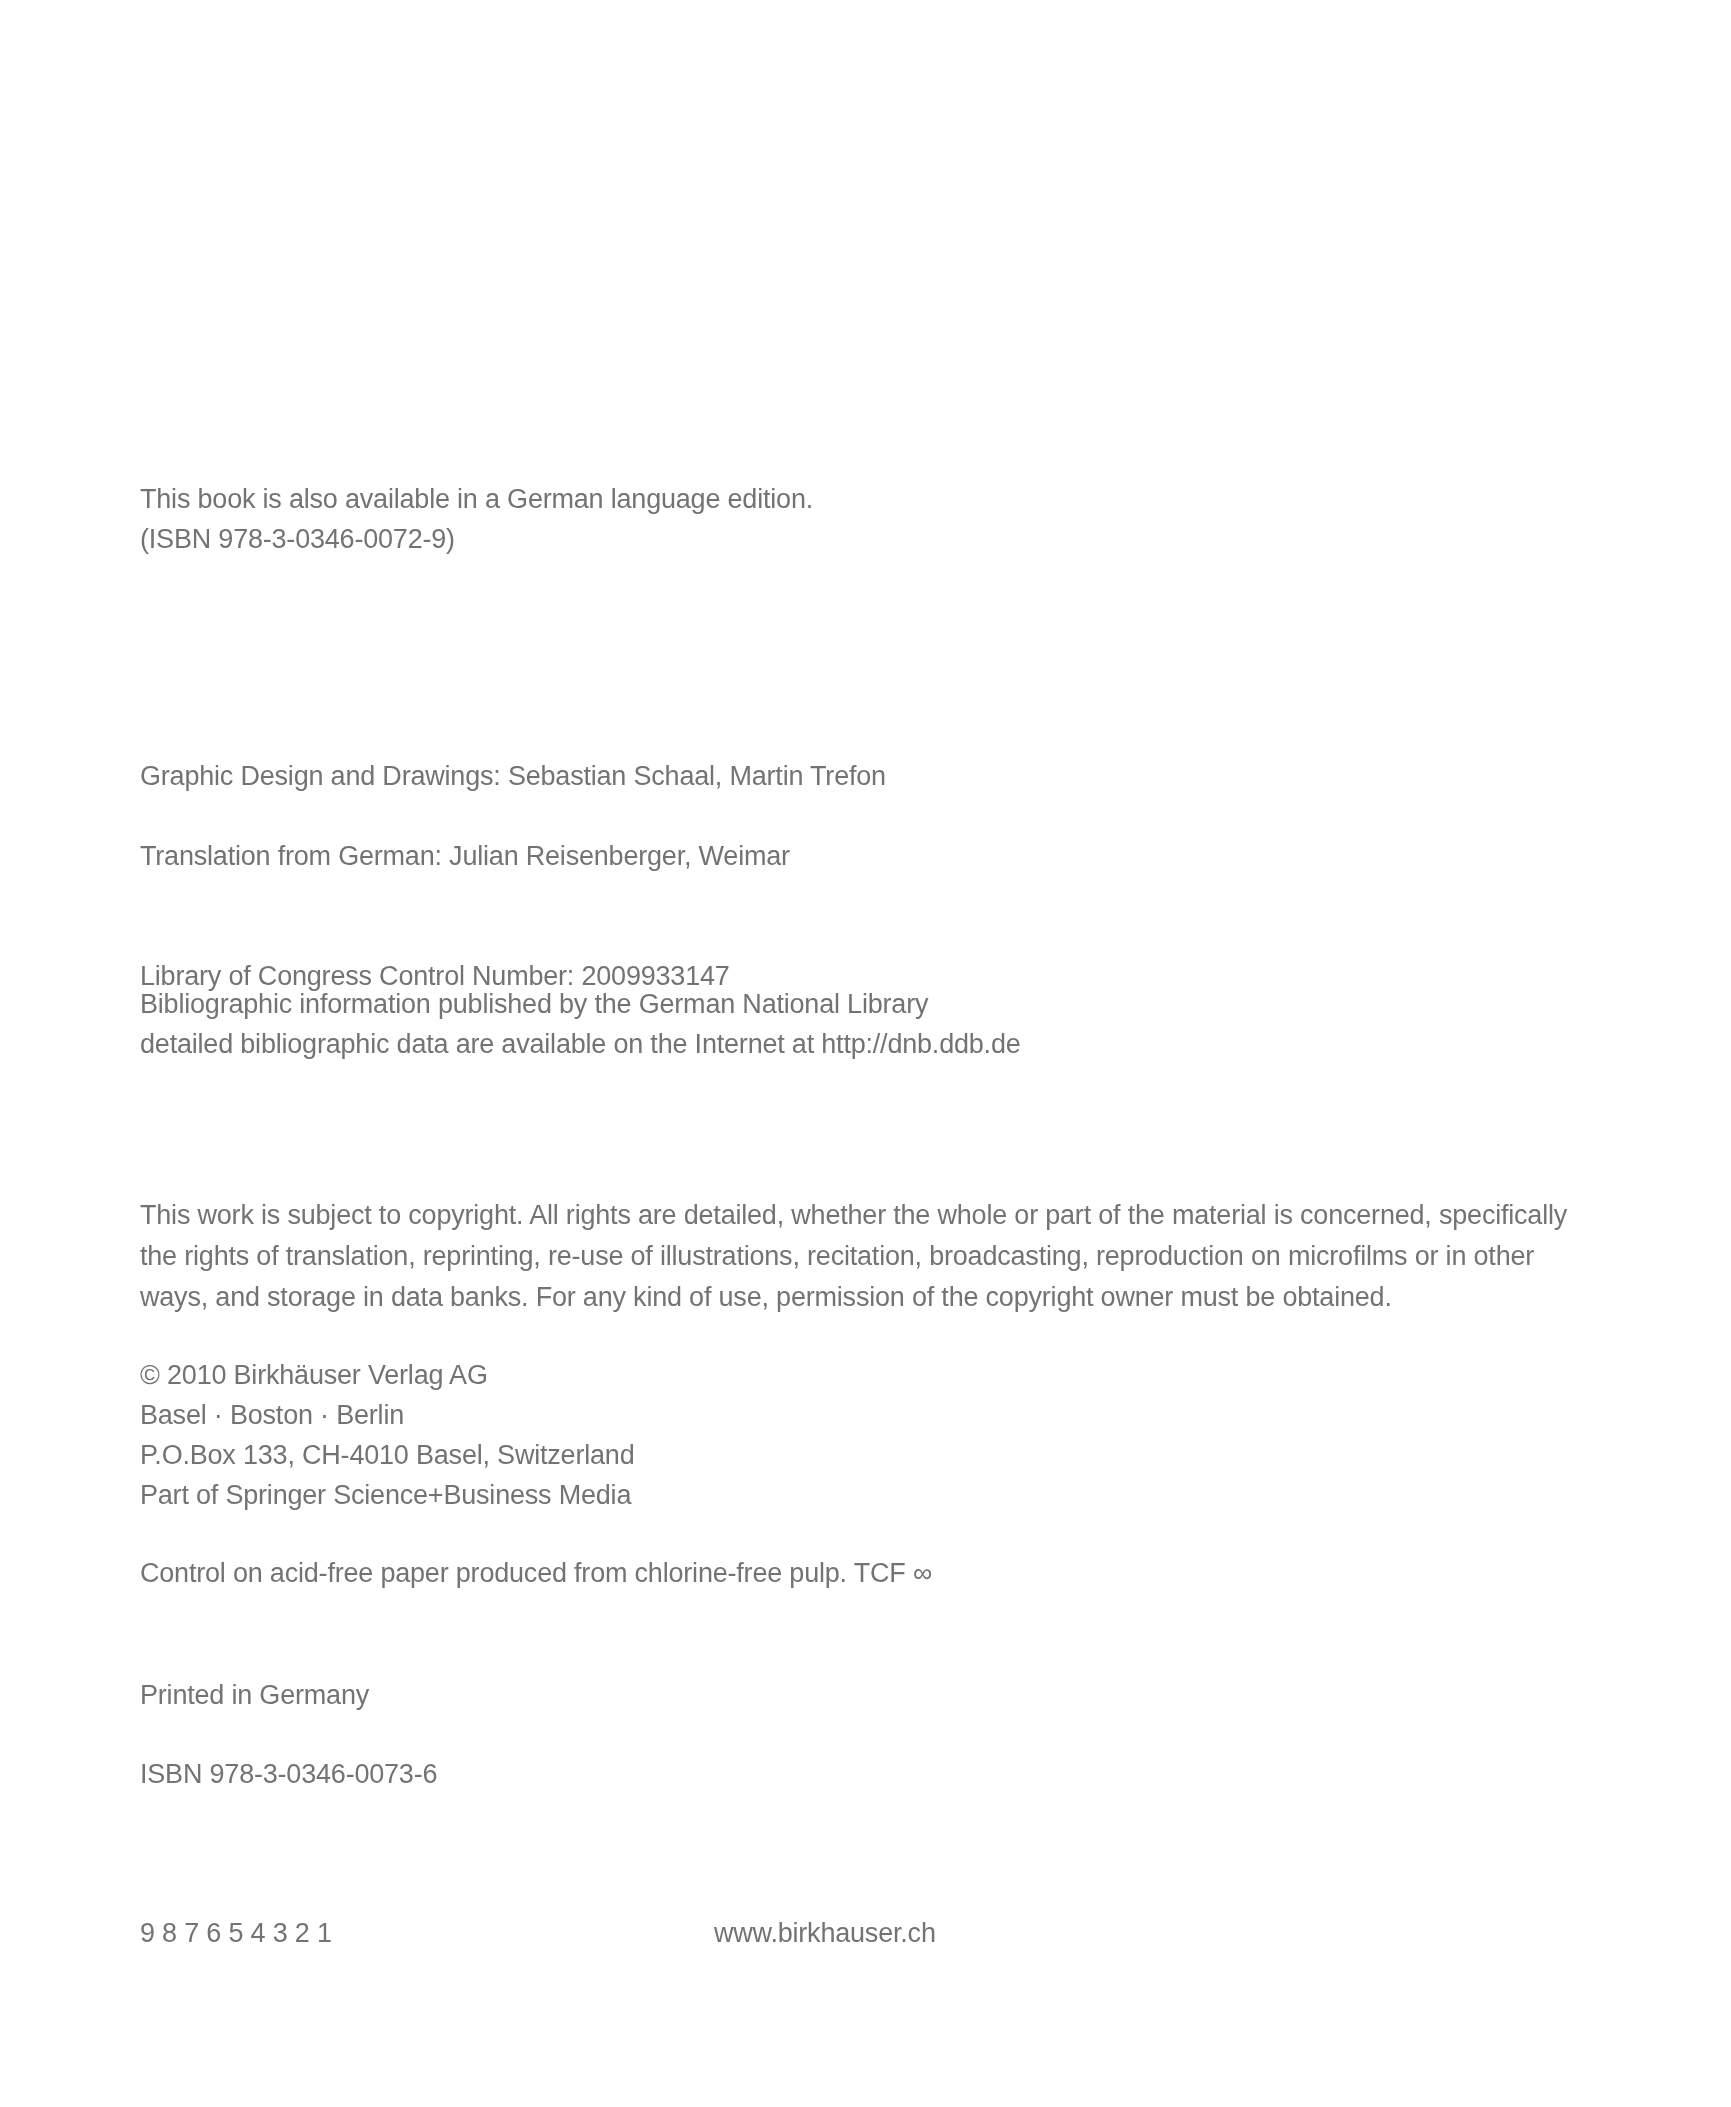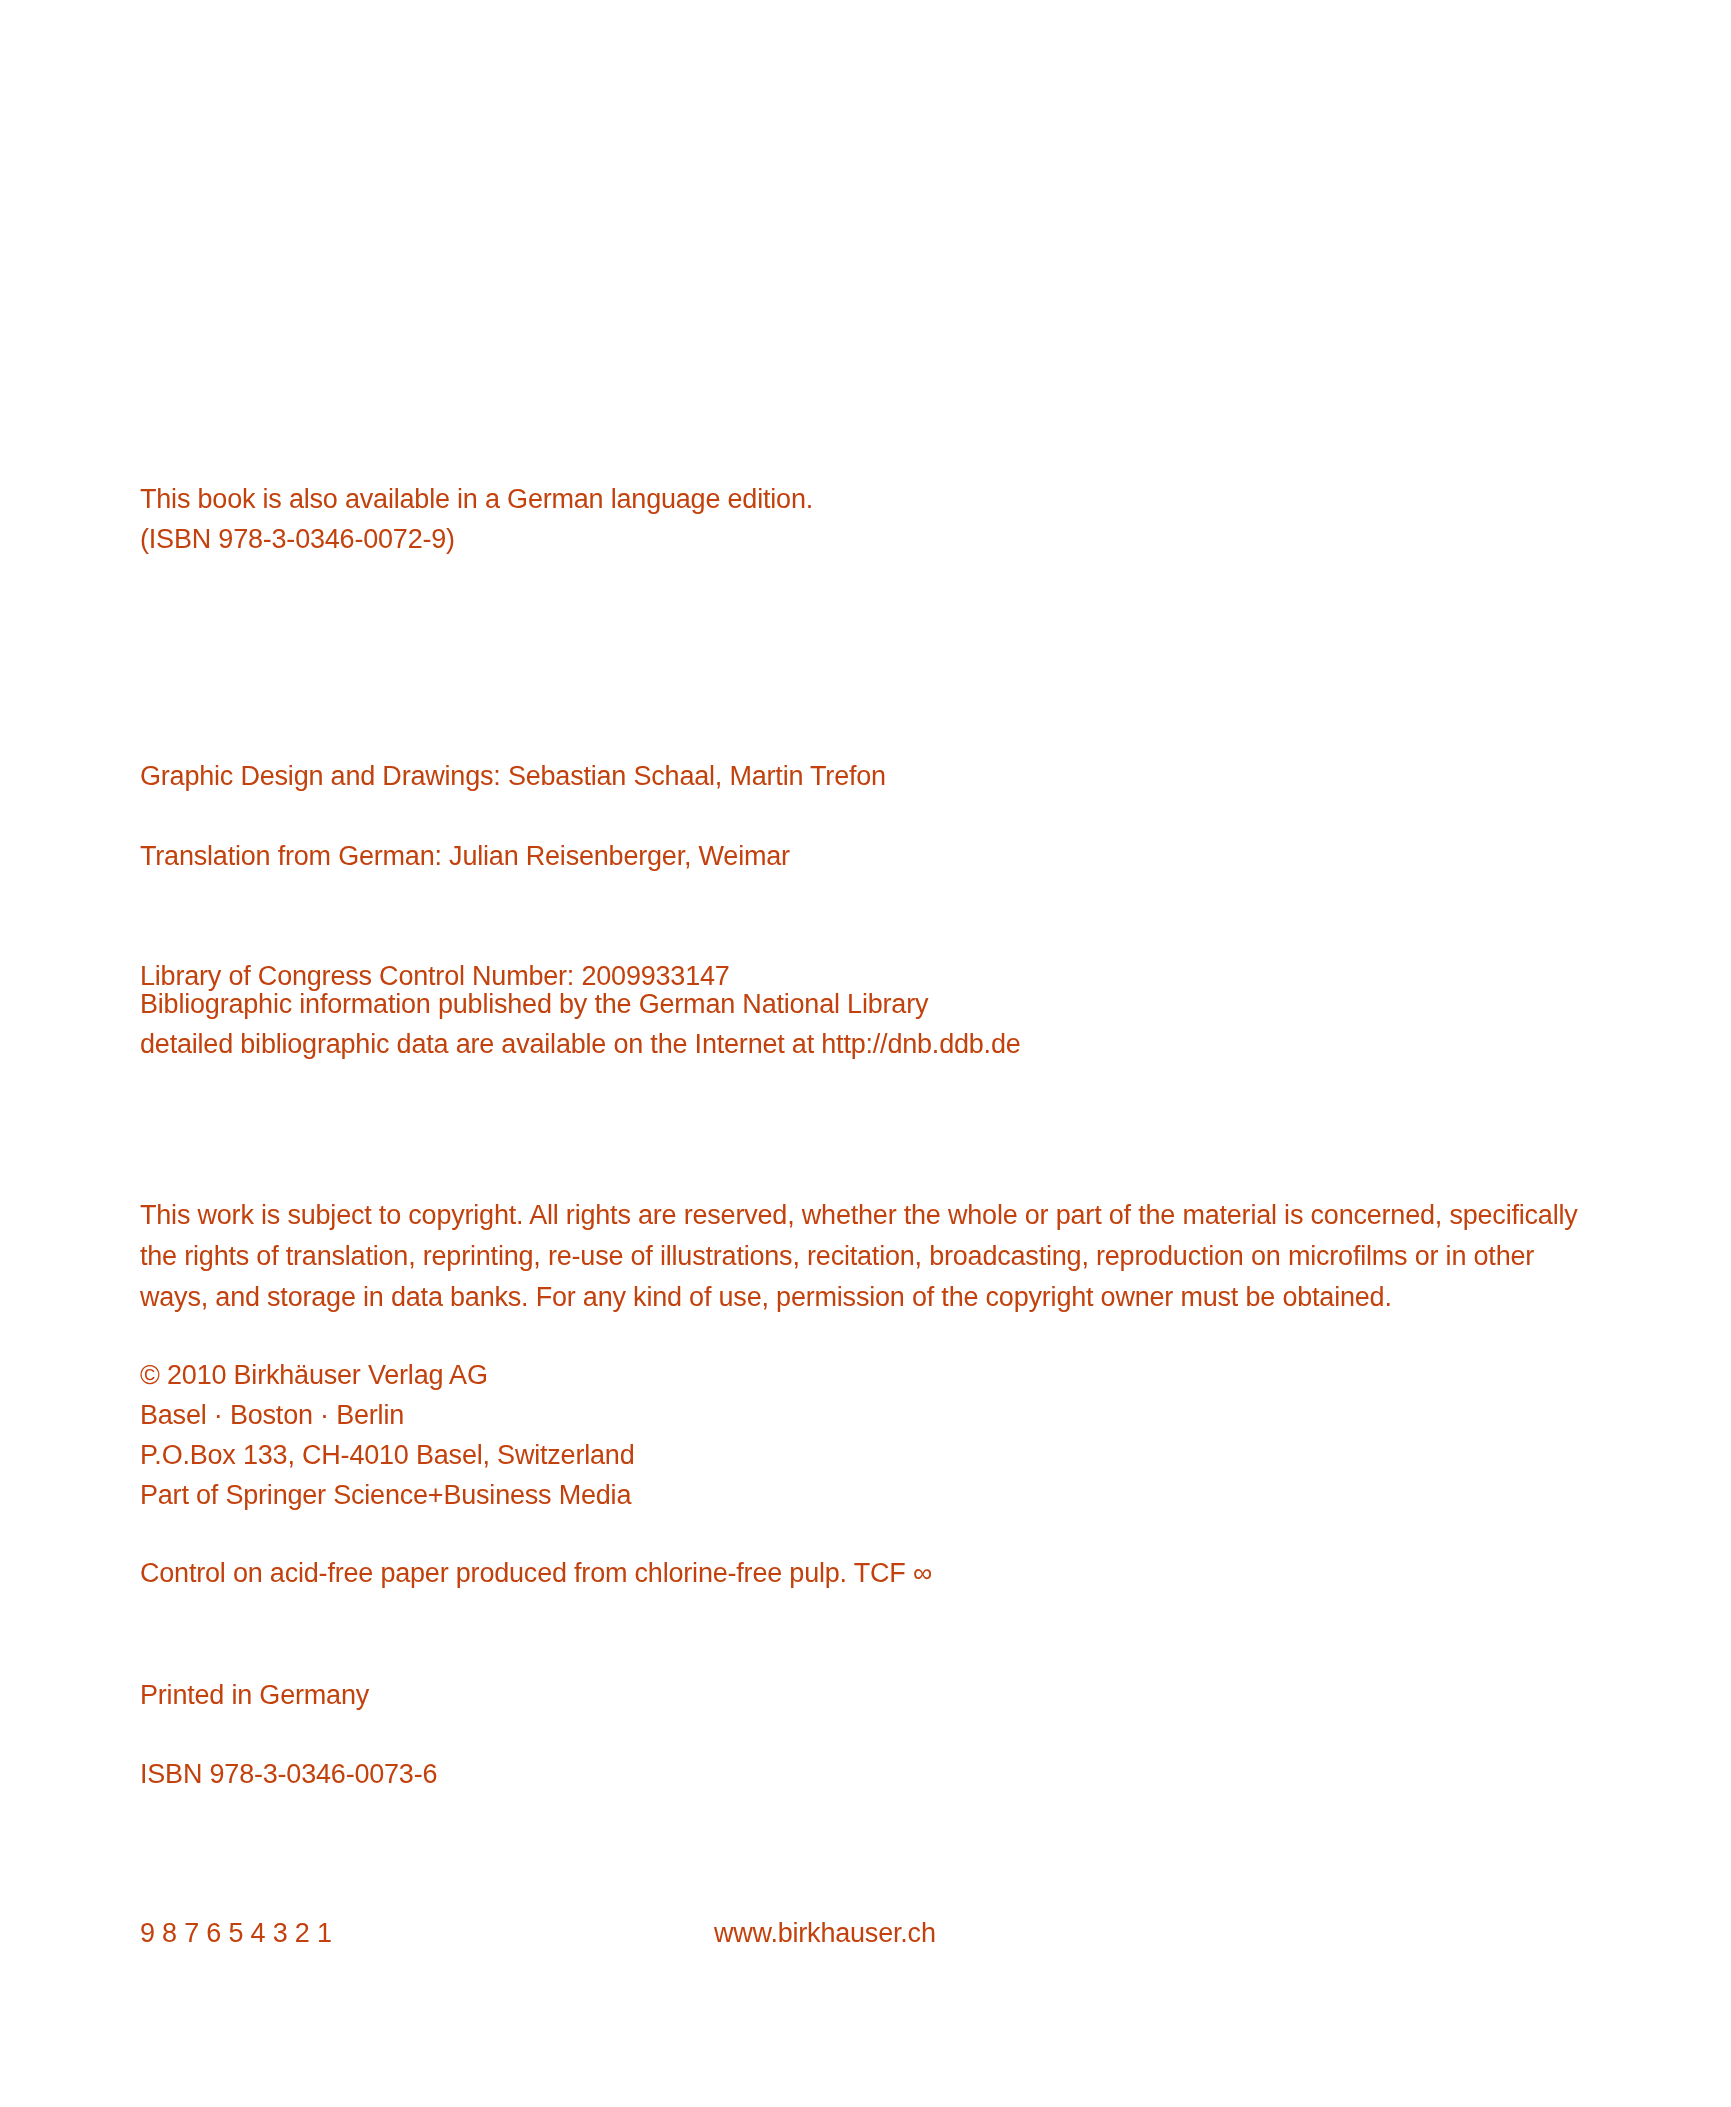--- a/index.html
+++ b/index.html
@@ -7,21 +7,21 @@
     padding: 0;
     background: #ffffff;
   }
   .page {
     position: relative;
     width: 1632px;
     height: 2108px;
     background: #ffffff;
     font-family: "Liberation Sans", sans-serif;
     font-size: 27px;
-    color: #c2410c;
+    color: #737373;
     letter-spacing: -0.2px;
     overflow: hidden;
   }
   .block {
     position: absolute;
     left: 140px;
     line-height: 40px;
     white-space: nowrap;
   }
   .b-german      { top: 479px;  }
@@ -58,21 +58,21 @@
   <div class="block b-lccn">
     <div>Library of Congress Control Number: 2009933147</div>
   </div>
 
   <div class="block b-biblio">
     <div>Bibliographic information published by the German National Library</div>
     <div>detailed bibliographic data are available on the Internet at http://dnb.ddb.de</div>
   </div>
 
   <div class="block b-copyright">
-    <div>This work is subject to copyright. All rights are reserved, whether the whole or part of the material is concerned, specifically</div>
+    <div>This work is subject to copyright. All rights are detailed, whether the whole or part of the material is concerned, specifically</div>
     <div>the rights of translation, reprinting, re-use of illustrations, recitation, broadcasting, reproduction on microfilms or in other</div>
     <div>ways, and storage in data banks. For any kind of use, permission of the copyright owner must be obtained.</div>
   </div>
 
   <div class="block b-publisher">
     <div>© 2010 Birkhäuser Verlag AG</div>
     <div>Basel · Boston · Berlin</div>
     <div>P.O.Box 133, CH-4010 Basel, Switzerland</div>
     <div>Part of Springer Science+Business Media</div>
   </div>

